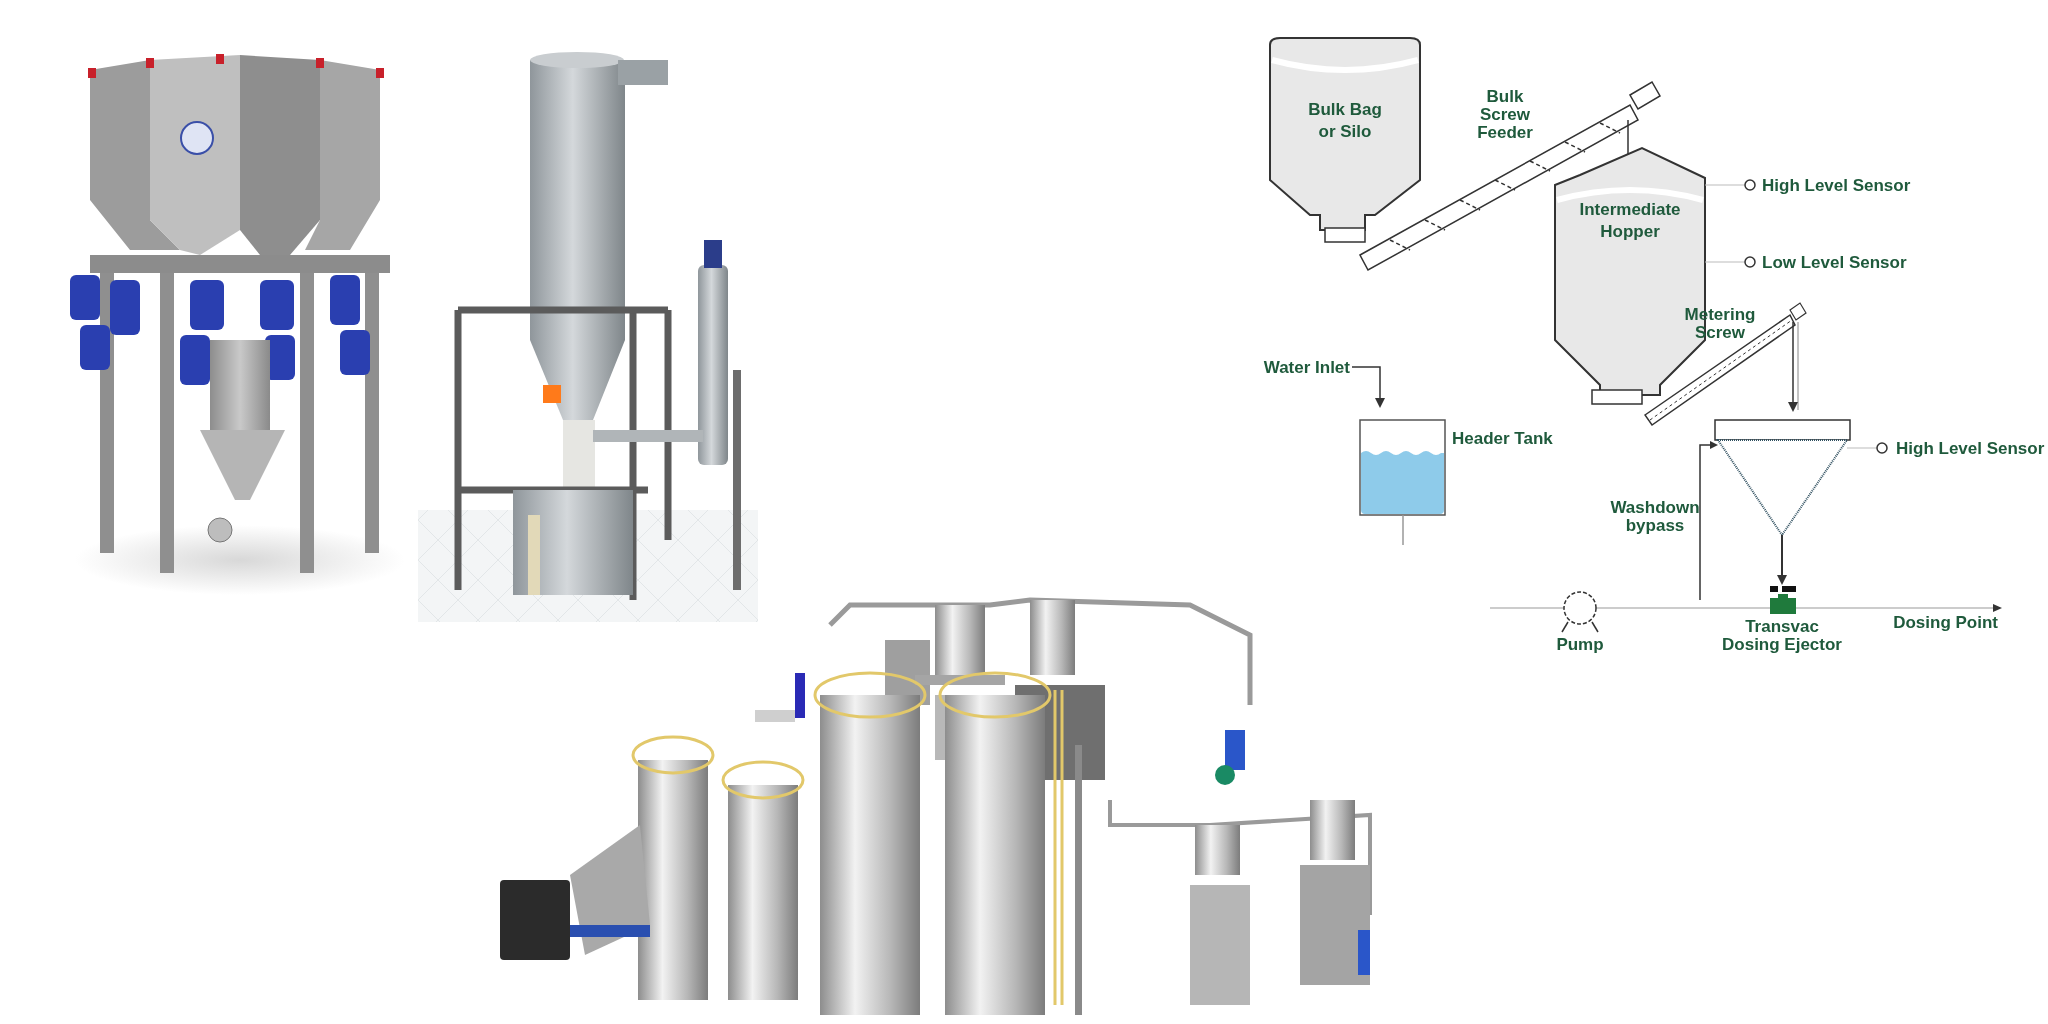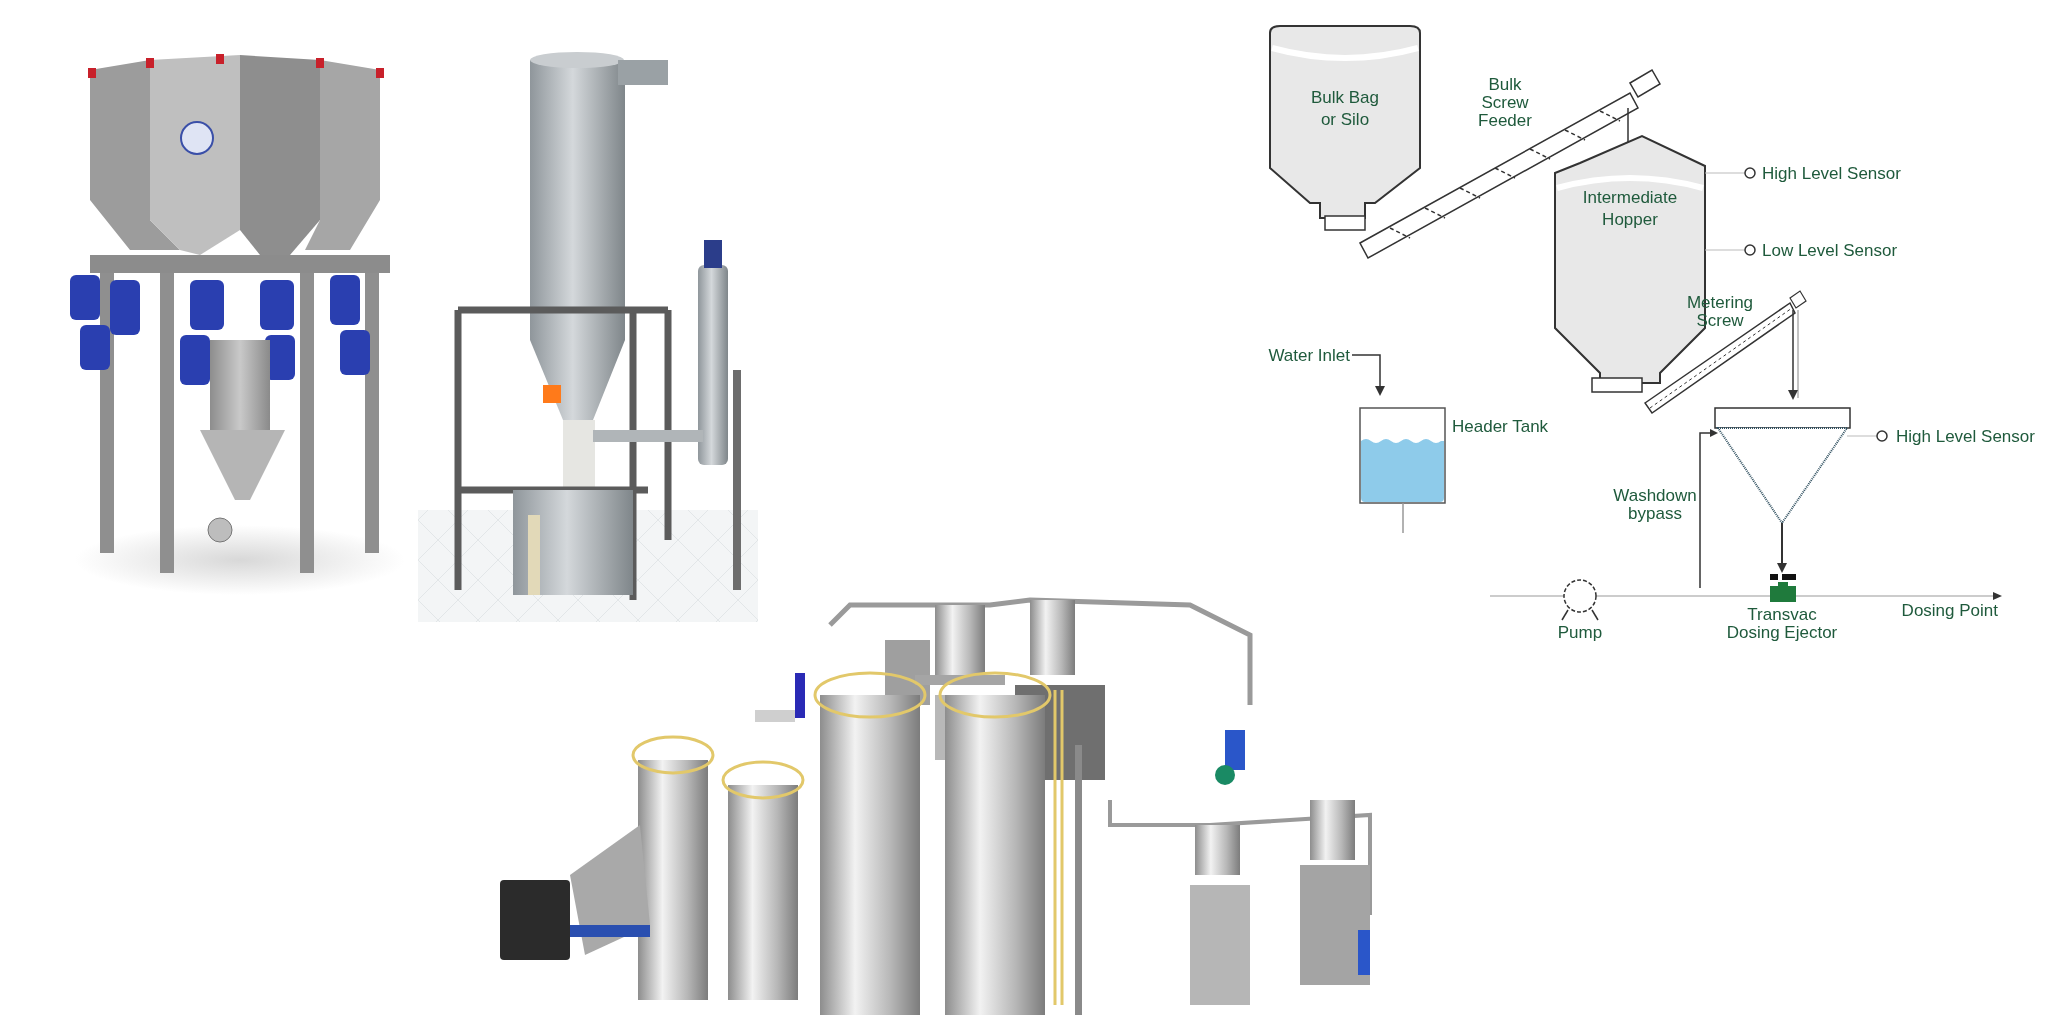--- a/index.html
+++ b/index.html
@@ -151,21 +151,21 @@
     <polygon points="585,160 592,160 592,430 585,430" fill="#8a8a8a"></polygon>
     <polyline points="620,215 620,240 720,240 880,230 880,330" stroke="#9a9a9a" stroke-width="4" fill="none"></polyline>
     <rect x="705" y="240" width="45" height="50" fill="url(#silo)"></rect>
     <rect x="700" y="300" width="60" height="120" fill="#b6b6b6"></rect>
     <rect x="820" y="215" width="45" height="60" fill="url(#silo)"></rect>
     <rect x="810" y="280" width="70" height="120" fill="#a4a4a4"></rect>
     <rect x="868" y="345" width="12" height="45" fill="#2a56c9"></rect>
   </svg>
 </div>
 
-<div class="panel" style="left:1260px;top:18px;width:788px;height:640px;">
+<div class="panel" style="left:1260px;top:30px;width:788px;height:640px;font-weight:bold;">
   <svg width="788" height="640" viewBox="0 0 788 640">
 
     <g>
       <path d="M10,15 Q10,8 20,8 L150,8 Q160,8 160,15 L160,150 L115,185 L105,185 L105,200 L60,200 L60,185 L50,185 L10,150 Z" fill="#e8e8e8" stroke="#333" stroke-width="2"></path>
       <path d="M12,30 Q85,50 158,30" fill="none" stroke="#ffffff" stroke-width="6"></path>
       <rect x="65" y="198" width="40" height="14" fill="#fff" stroke="#333" stroke-width="1.5"></rect>
     </g>
     <text class="lbl" x="85" y="85" text-anchor="middle">Bulk Bag</text>
     <text class="lbl" x="85" y="107" text-anchor="middle">or Silo</text>
 

